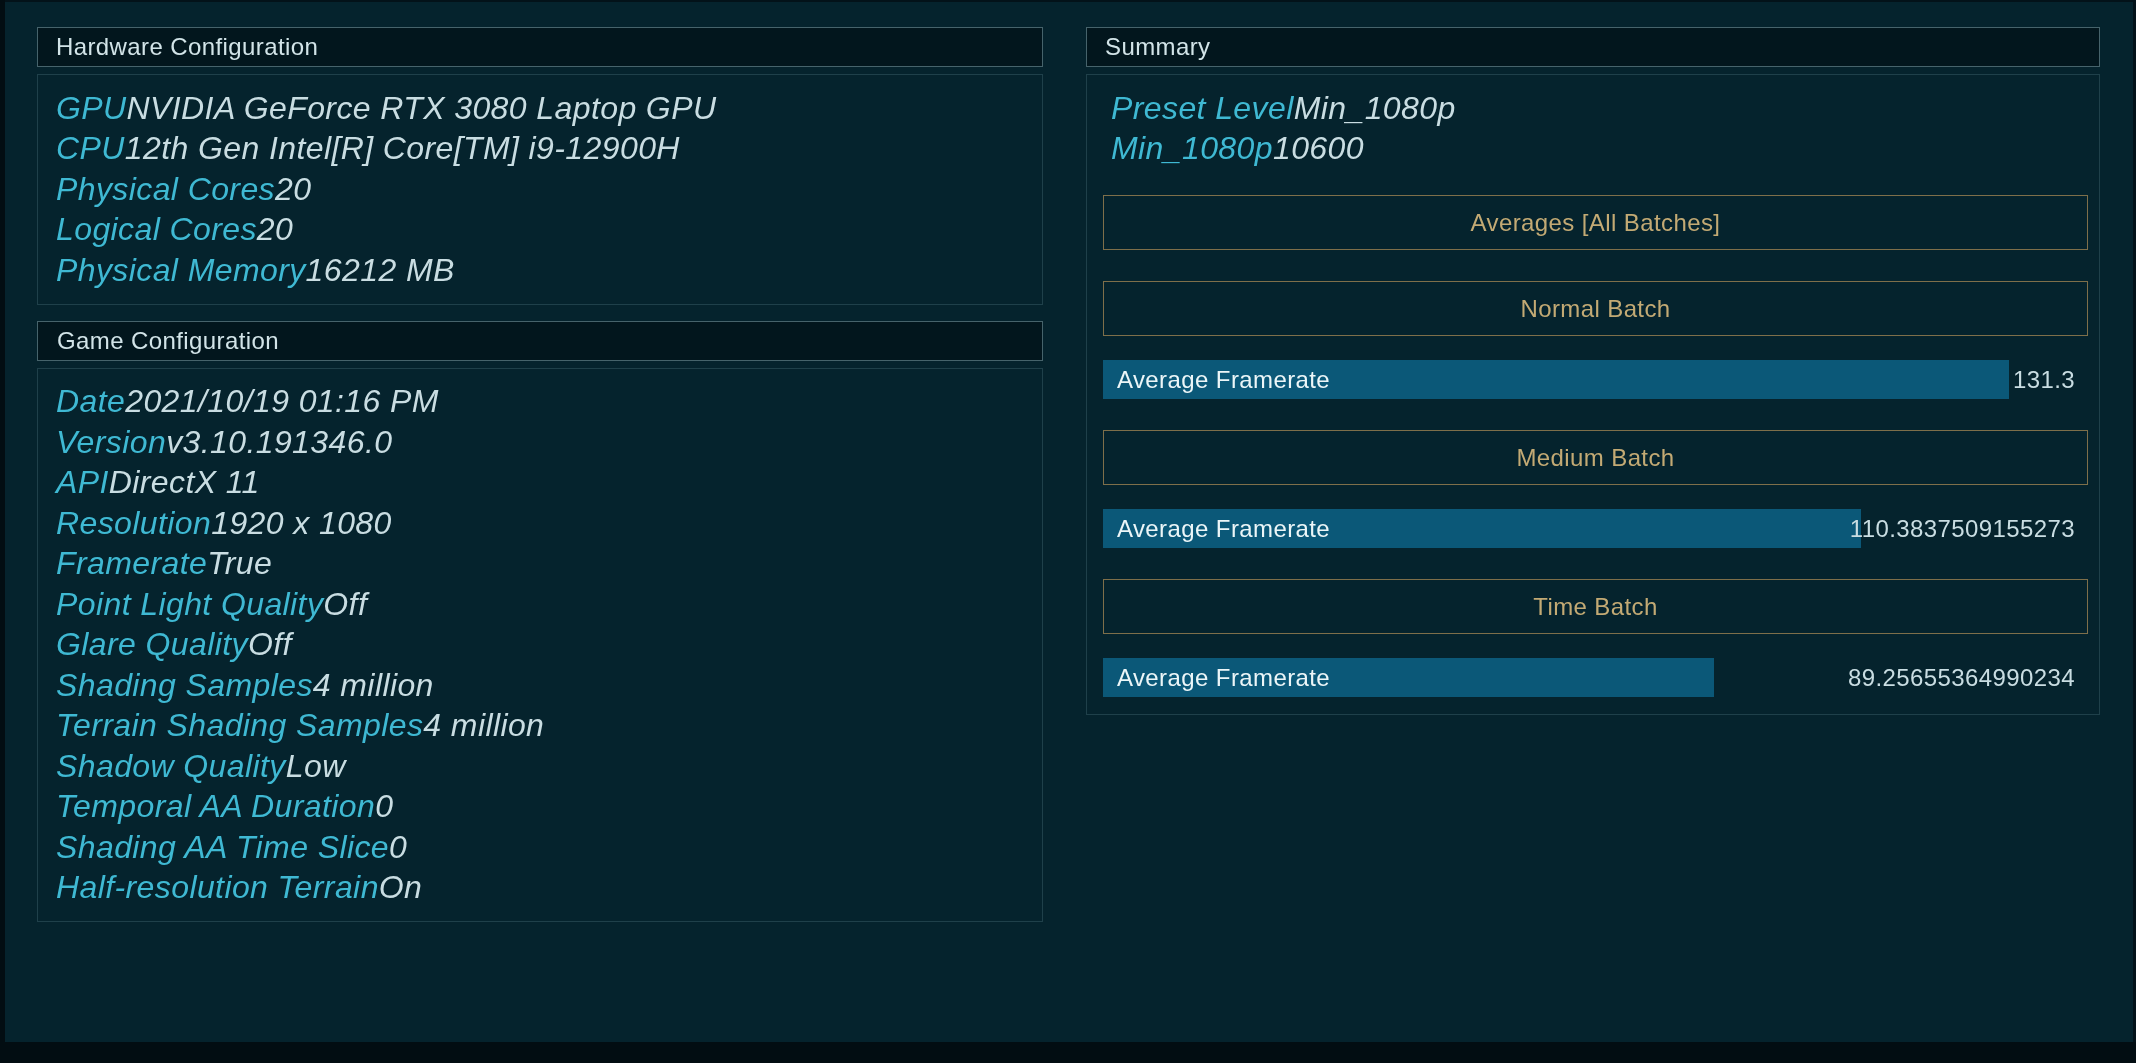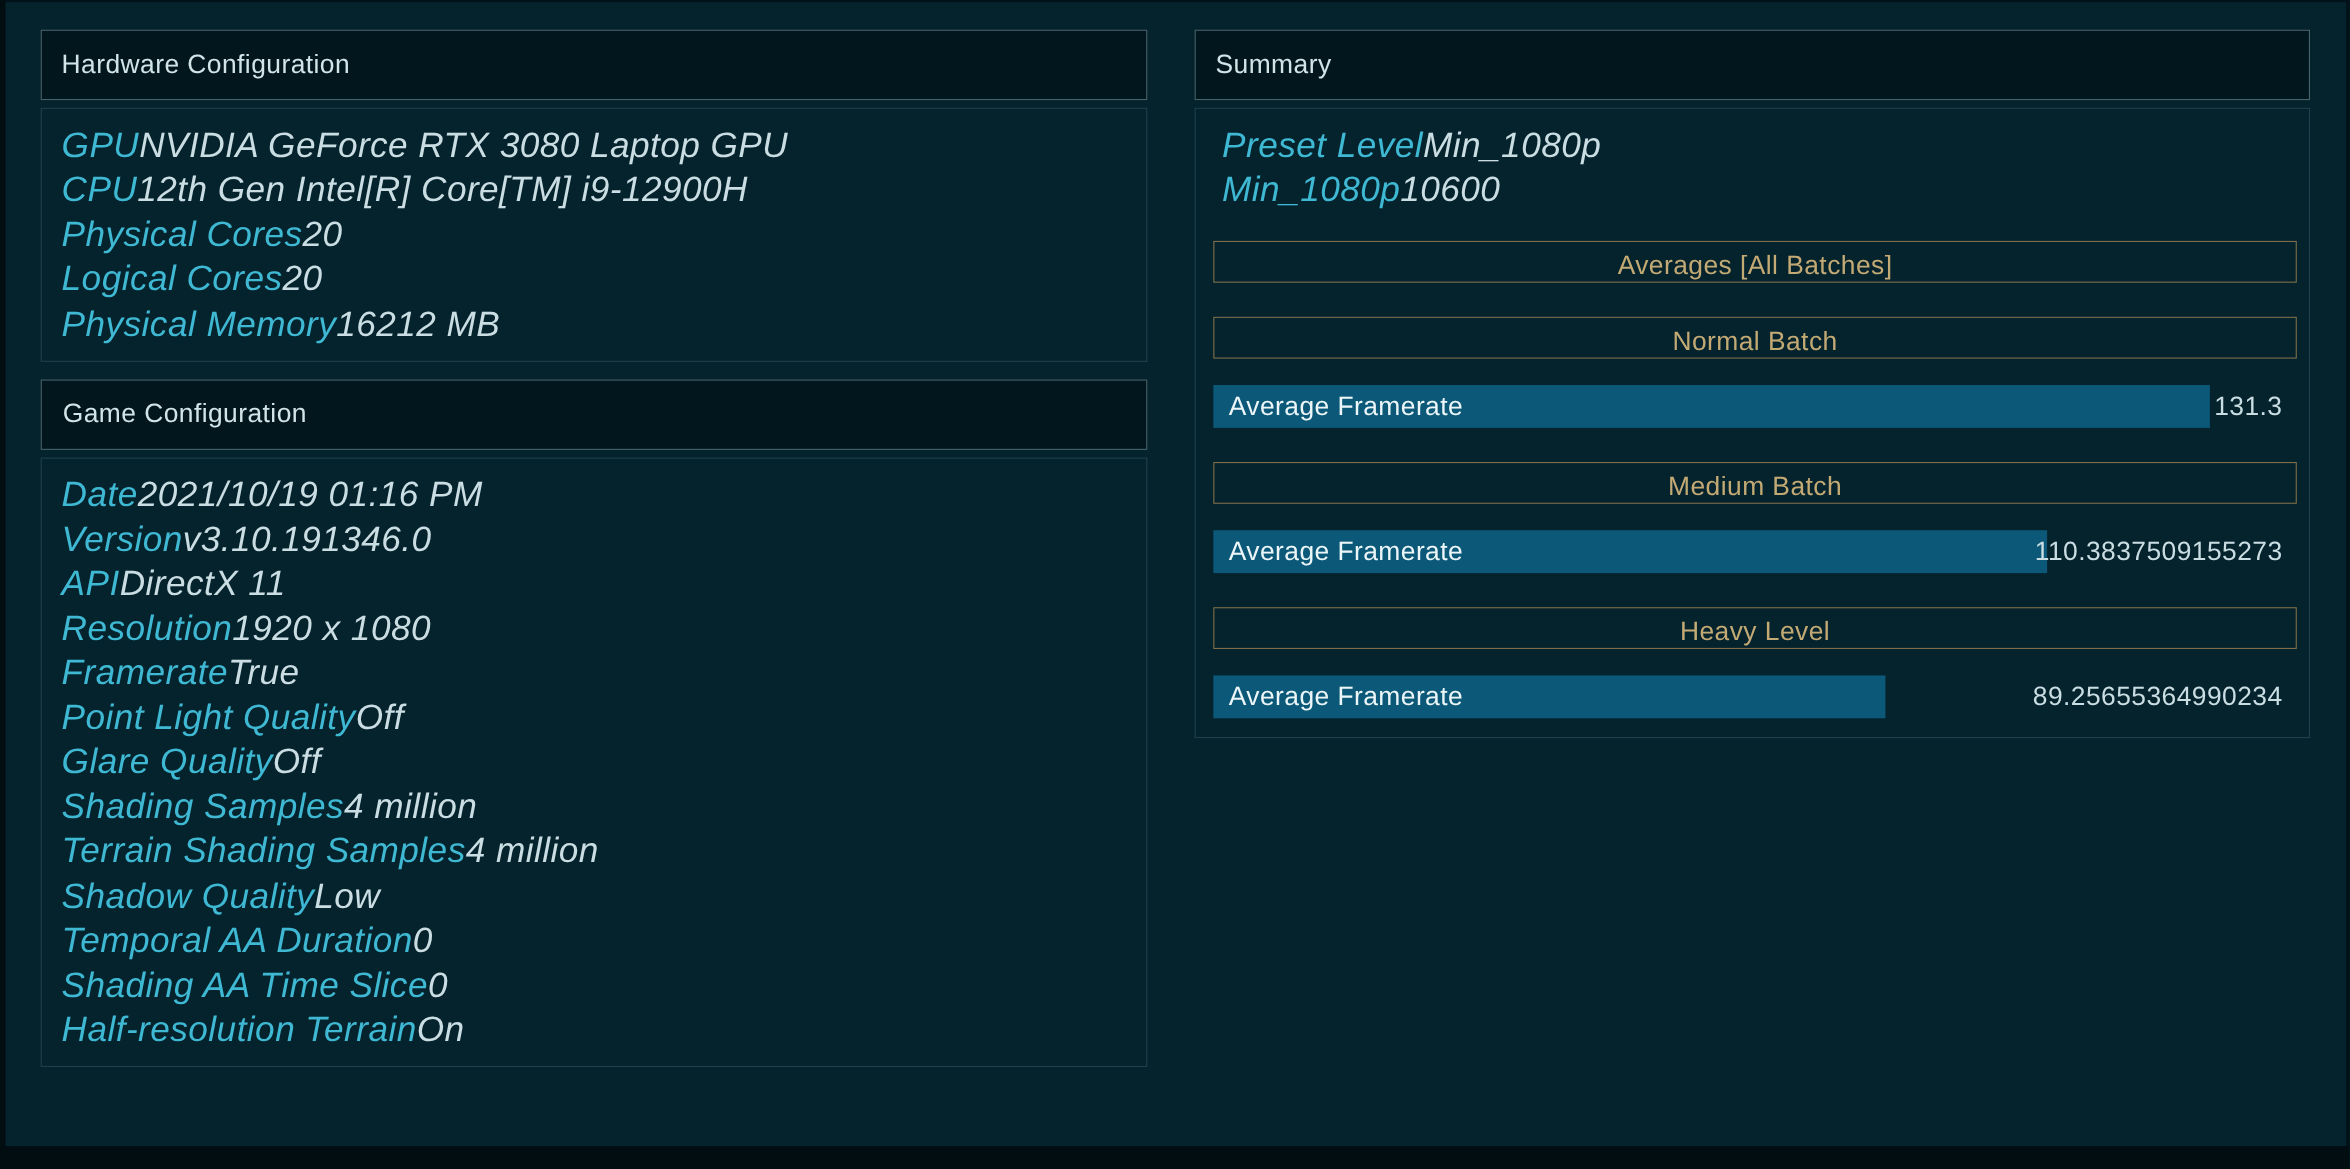--- a/index.html
+++ b/index.html
@@ -5,29 +5,29 @@
   *{box-sizing:border-box;margin:0;padding:0}
   body{background:#000;font-family:"Liberation Sans","DejaVu Sans",sans-serif;}
   .screen{position:relative;width:2136px;height:1063px;background:var(--bg,#05232d);overflow:hidden;letter-spacing:.4px;}
   .edge-bottom{position:absolute;left:0;right:0;bottom:0;height:21px;background:var(--edge,#020d12);}
   .edge-left{position:absolute;left:0;top:0;bottom:0;width:5px;background:var(--edge,#020d12);}
   .edge-top{position:absolute;left:0;right:0;top:0;height:2px;background:#031219;}
   .edge-right{position:absolute;right:0;top:0;bottom:0;width:3px;background:#031219;}
   .col{position:absolute;top:27px;}
   .col.left{left:37px;width:1006px;}
   .col.right{left:1086px;width:1014px;}
-  .title-bar{height:64px;border:1px solid var(--titlebar-border,#46636b);background:var(--titlebar-bg,#02161d);display:flex;align-items:center;padding-left:18px;font-size:24px;color:var(--title-text,#d2e4e8);}
+  .title-bar{height:40px;border:1px solid var(--titlebar-border,#46636b);background:var(--titlebar-bg,#02161d);display:flex;align-items:center;padding-left:18px;font-size:24px;color:var(--title-text,#d2e4e8);}
   .title-bar.second{margin-top:16px;padding-left:19px;}
   .content-box{border:1px solid var(--box-border,#1f404a);margin-top:7px;padding:13px 26px 13px 18px;}
   .row{height:40.5px;display:flex;align-items:center;font-size:32px;font-style:italic;}
   .row .label{color:var(--label-cyan,#3fb9d3);white-space:nowrap;}
   .row .value{color:var(--value-light,#c9dde2);text-align:right;white-space:nowrap;}
   .content-box.summary{padding:13px 0 17px 0;}
   .summary .row{padding:0 24px;}
-  .section-header{height:38px;margin:31px 11px 0 16px;border:1px solid var(--tan-border,#7e6f4a);display:flex;align-items:flex-end;justify-content:center;font-size:24px;color:var(--tan-text,#c3aa74);}
+  .section-header{height:55px;margin:31px 11px 0 16px;border:1px solid var(--tan-border,#7e6f4a);display:flex;align-items:center;justify-content:center;font-size:24px;color:var(--tan-text,#c3aa74);}
   .section-header.first{margin-top:26px;}
   .bar{position:relative;height:39px;margin:24px 11px 0 16px;font-size:24px;}
   .bar .fill{position:absolute;left:0;top:0;bottom:0;background:var(--bar-fill,#0b5878);}
   .bar .bar-label{position:absolute;left:14px;top:0;bottom:0;display:flex;align-items:center;color:var(--bar-label,#ecf6f8);white-space:nowrap;}
   .bar .bar-value{position:absolute;right:13px;top:0;bottom:0;display:flex;align-items:center;color:var(--value-light,#c9dde2);white-space:nowrap;}
 </style>
 </head>
 <body>
 
 <div class="screen">
@@ -153,21 +153,21 @@
       <div class="section-header">
         <span>Medium Batch</span>
       </div>
       <div class="bar">
         <div class="fill" style="width: 77%;"></div>
         <span class="bar-label">Average Framerate</span>
         <span class="bar-value">110.3837509155273</span>
       </div>
 
       <div class="section-header">
-        <span>Heavy Level</span>
+        <span>Time Batch</span>
       </div>
       <div class="bar">
         <div class="fill" style="width: 62%;"></div>
         <span class="bar-label">Average Framerate</span>
         <span class="bar-value">89.25655364990234</span>
       </div>
     </div>
   </div>
 
   <div class="edge-top"></div>

